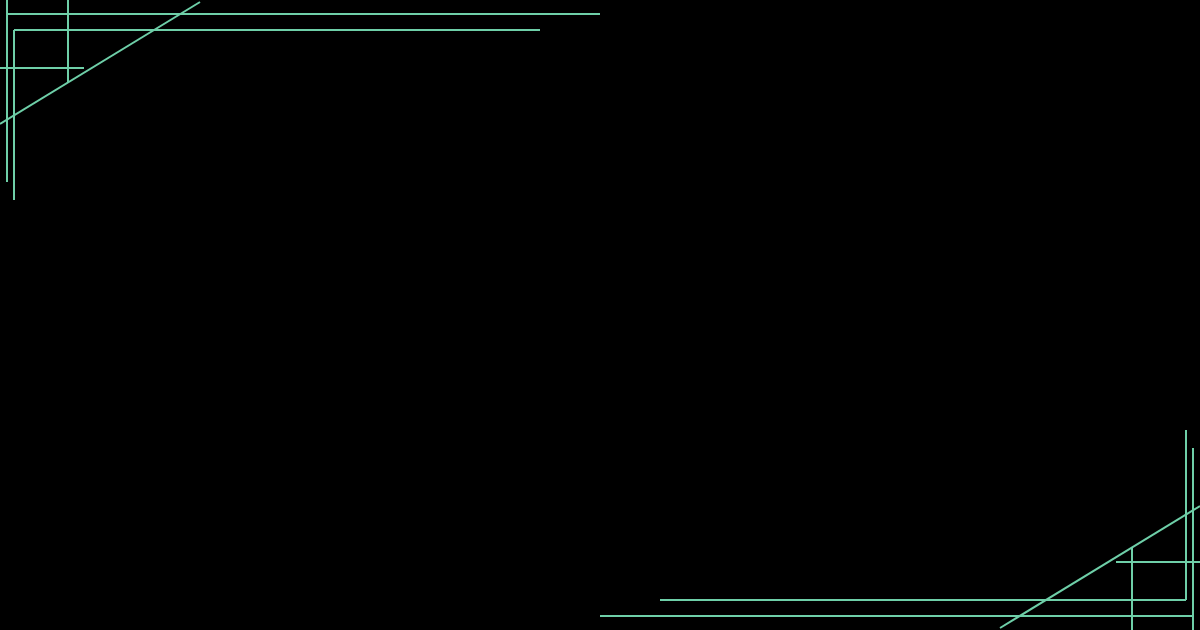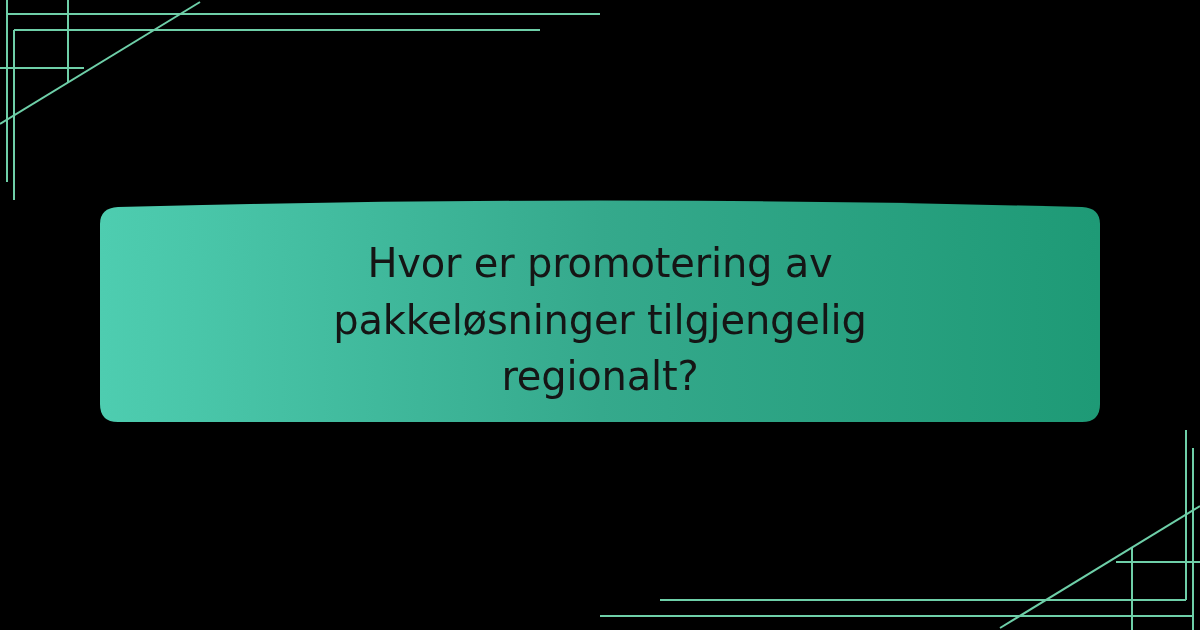--- a/index.html
+++ b/index.html
@@ -85,37 +85,14 @@
       <path d="M 1193 630 L 1193 448"></path>
       <path d="M 1193 616 L 600 616"></path>
       <path d="M 1186 600 L 1186 430"></path>
       <path d="M 1186 600 L 660 600"></path>
       <path d="M 1200 562 L 1116 562"></path>
       <path d="M 1132 630 L 1132 548"></path>
       <path d="M 1200 506 L 1000 628"></path>
     </g>
   </svg>
 
-  <div class="card-wrap">
-    <svg class="card-shape" viewBox="0 0 1000 230" width="1000" height="230" xmlns="http://www.w3.org/2000/svg">
-      <defs>
-        <linearGradient id="cardGrad" x1="0" y1="0" x2="1" y2="0">
-          <stop offset="0%" stop-color="#4ECDB0"></stop>
-          <stop offset="50%" stop-color="#35A98C"></stop>
-          <stop offset="100%" stop-color="#1E9A76"></stop>
-        </linearGradient>
-      </defs>
-      <path d="M 0 26
-               Q 0 10 18 9
-               Q 500 -4 982 9
-               Q 1000 10 1000 26
-               L 1000 206
-               Q 1000 224 982 224
-               L 18 224
-               Q 0 224 0 206
-               Z" fill="url(#cardGrad)"></path>
-    </svg>
-    <div class="card-text">
-      <h1 class="headline">Hvor er promotering av pakkeløsninger tilgjengelig regionalt?</h1>
-    </div>
-  </div>
 
 </div>
 
 </body></html>

